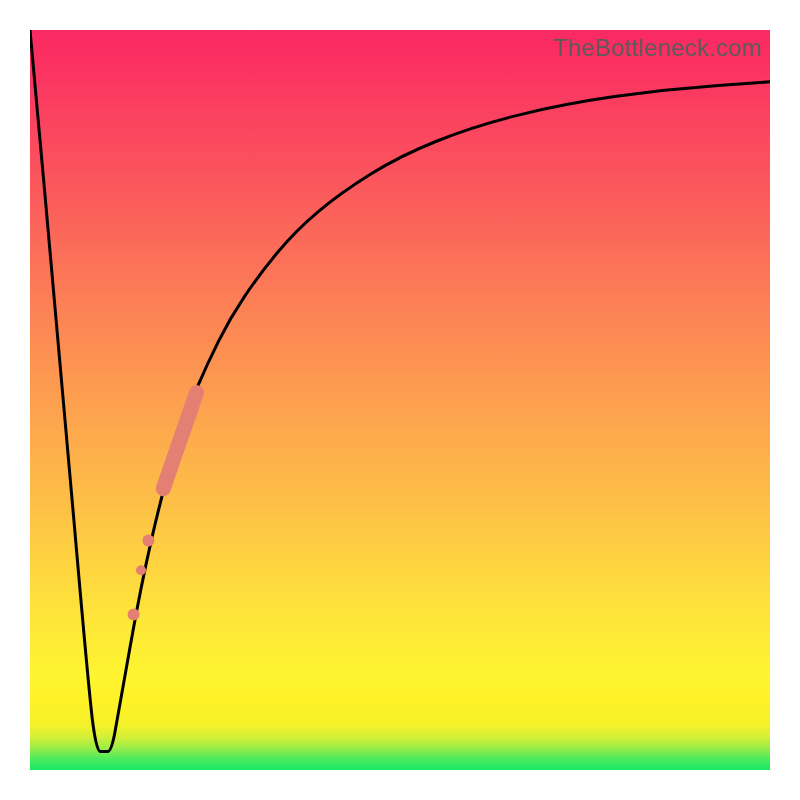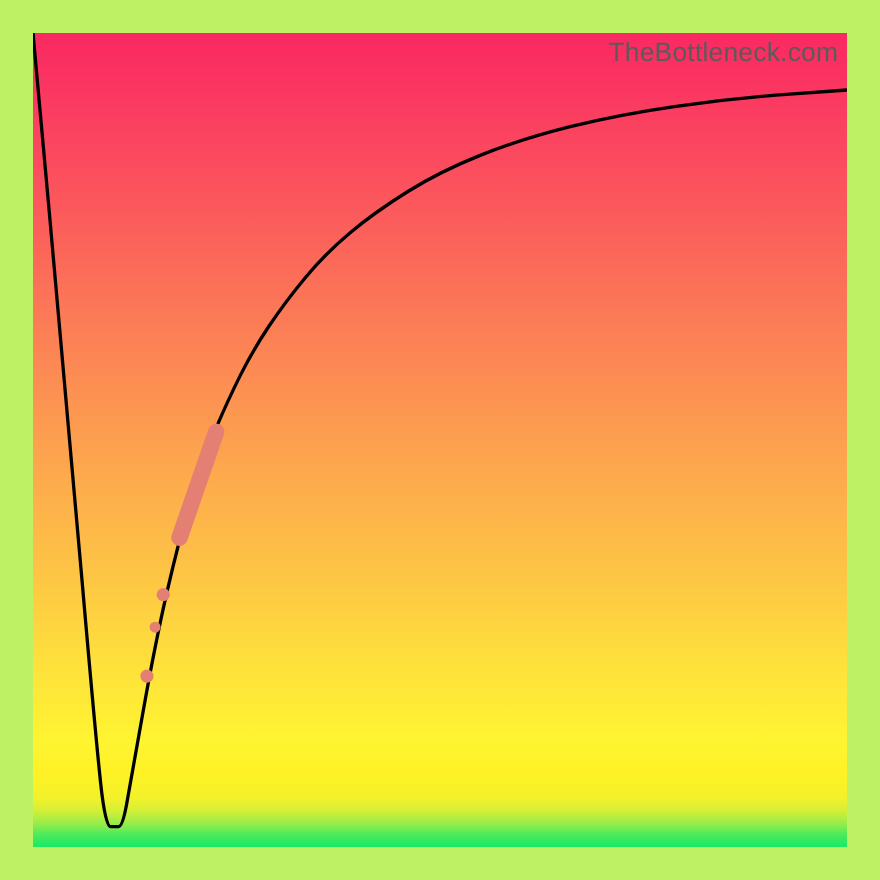--- a/index.html
+++ b/index.html
@@ -10,21 +10,21 @@
     overflow: hidden;
     background: #000;
     font-family: Arial, Helvetica, sans-serif;
   }
   .frame {
     position: absolute;
     left: 0;
     top: 0;
     width: 800px;
     height: 800px;
-    background: #bef264;
+    background: #ffffff;
   }
   .plot {
     position: absolute;
     left: 30px;
     top: 30px;
     width: 740px;
     height: 740px;
     overflow: hidden;
   }
   .gradient {

